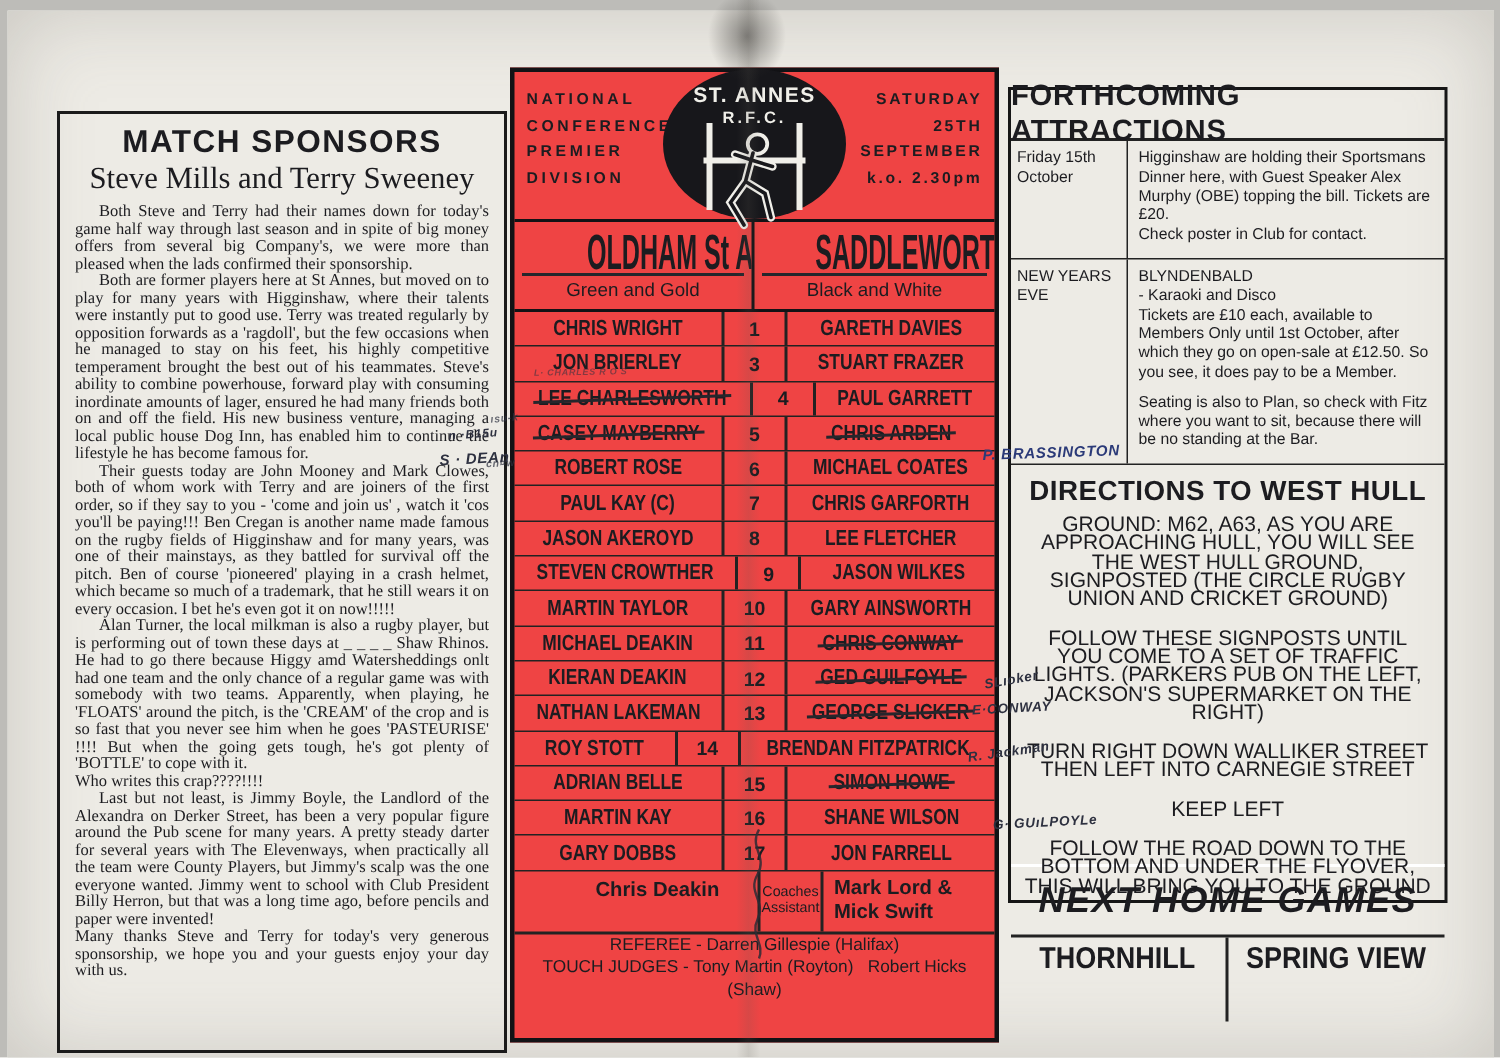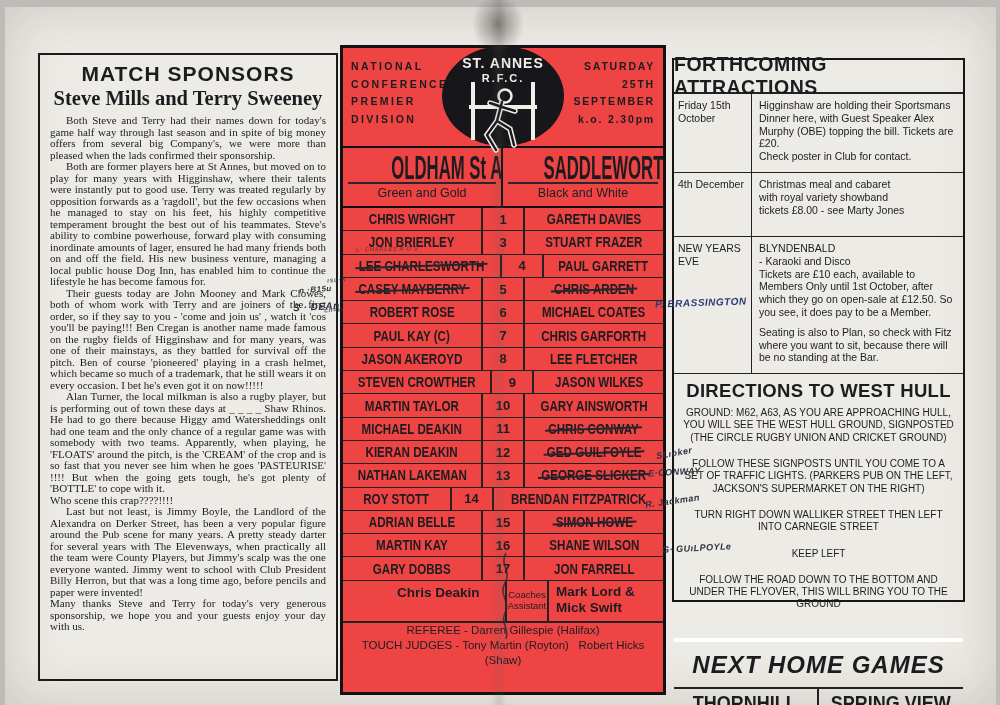--- a/index.html
+++ b/index.html
@@ -6,25 +6,25 @@
   .page{position:relative;width:1000px;height:705px;background:#bdbcb8;overflow:hidden;
         font-family:"Liberation Sans",sans-serif;color:#1c1c20;}
   .paper{position:absolute;left:5px;top:7px;right:4px;bottom:0;background:#edebe5;
          box-shadow:inset 0 0 55px rgba(110,108,100,.28);}
   .fold{position:absolute;left:491px;top:0;width:16px;height:705px;
         background:linear-gradient(90deg,transparent,rgba(95,92,85,.16),transparent);z-index:5;pointer-events:none;}
   .crease-top{position:absolute;left:472px;top:-6px;width:52px;height:60px;
         background:radial-gradient(closest-side,rgba(55,53,50,.55),rgba(55,53,50,0));z-index:6;}
 
   
-  .panel-left{position:absolute;left:38px;top:53px;width:300px;height:628px;
+  .panel-left{position:absolute;left:38px;top:74px;width:300px;height:628px;
       border:2px solid #1b1b1b;padding:5px 10px;box-sizing:border-box;}
   .panel-left h1{margin:2px 0 0;text-align:center;font-size:21px;letter-spacing:1px;font-weight:600;}
   .panel-left h2{margin:1px 0 5px;text-align:center;font-family:"Liberation Serif",serif;
-      font-size:20.5px;font-weight:700;}
+      font-size:20.5px;font-weight:400;}
   .sp{font-size:11px;line-height:11.5px;text-align:justify;margin:0;font-family:Liberation Serif, serif;}
   .sp.ind{text-indent:16px;}
 
   
   .panel-center{position:absolute;left:340px;top:45px;width:326px;height:650px;
       border:3px solid #121215;box-sizing:border-box;background:#ef4444;}
   .mc-header{position:relative;height:98px;display:flex;justify-content:space-between;
       padding:10px 8px 0;box-sizing:border-box;}
   .comp,.fixt{font-size:10.5px;font-weight:700;letter-spacing:2.4px;line-height:17.5px;white-space:pre-line;}
   .fixt{text-align:right;letter-spacing:1.8px;}
@@ -60,23 +60,23 @@
   .attr-title{height:32px;border-bottom:2px solid #222;display:flex;align-items:center;
       justify-content:center;font-size:19.5px;letter-spacing:.5px;font-weight:600;}
   .attr-row{display:grid;grid-template-columns:78px 1fr;border-bottom:1.8px solid #222;}
   .attr-row:nth-of-type(2){min-height:63px;}
   .attr-row:nth-of-type(3){min-height:43px;}
   .attr-row:nth-of-type(4){min-height:128px;}
   .attr-date{border-right:1.8px solid #222;padding:5px 4px;font-size:10.5px;
       white-space:pre-line;line-height:13px;}
   .attr-desc{padding:5px 7px 2px;font-size:10.5px;line-height:12.8px;}
   .attr-desc p{margin:0 0 7px;white-space:pre-line;}
-  .directions{height:268px;box-sizing:border-box;padding:5px 9px;text-align:center;border-bottom:4px solid #ffffff;}
+  .directions{height:268px;box-sizing:border-box;padding:5px 9px;text-align:center;border-bottom:2px solid #ffffff;}
   .dir-title{font-size:18.5px;font-weight:600;letter-spacing:.3px;margin:1px 0 5px;}
-  .dir-p{font-size:10px;line-height:12.3px;margin:0 0 14px;font-weight:500;}
+  .dir-p{font-size:14px;line-height:12.3px;margin:0 0 14px;font-weight:500;}
   .next-title{height:45px;display:flex;align-items:center;justify-content:center;
       font-size:24px;font-weight:700;letter-spacing:1px;border-bottom:2.5px solid #222;font-style:italic;}
   .ng-cells{display:grid;grid-template-columns:1fr 1fr;height:56px;}
   .ng-cell{text-align:center;padding-top:3px;}
   .ng-cell:first-child{border-right:2.5px solid #222;}
   .ng-team{display:inline-block;font-size:20px;font-weight:700;transform:scaleX(.9);white-space:nowrap;}
 
   
   .hw{position:absolute;z-index:8;font-style:italic;font-weight:600;color:#2e3140;
       letter-spacing:.5px;white-space:nowrap;pointer-events:none;}
@@ -89,21 +89,21 @@
   <div class="paper"></div>
 
   <section class="panel-left">
     <h1>MATCH SPONSORS</h1>
     <h2>Steve Mills and Terry Sweeney</h2>
     <div id="sponsor-paras">
         <p class="sp ind">Both Steve and Terry had their names down for today's game half way through last season and in spite of big money offers from several big Company's, we were more than pleased when the lads confirmed their sponsorship.</p>
         <p class="sp ind">Both are former players here at St Annes, but moved on to play for many years with Higginshaw, where their talents were instantly put to good use. Terry was treated regularly by opposition forwards as a 'ragdoll', but the few occasions when he managed to stay on his feet, his highly competitive temperament brought the best out of his teammates. Steve's ability to combine powerhouse, forward play with consuming inordinate amounts of lager, ensured he had many friends both on and off the field. His new business venture, managing a local public house Dog Inn, has enabled him to continue the lifestyle he has become famous for.</p>
         <p class="sp ind">Their guests today are John Mooney and Mark Clowes, both of whom work with Terry and are joiners of the first order, so if they say to you - 'come and join us' , watch it 'cos you'll be paying!!! Ben Cregan is another name made famous on the rugby fields of Higginshaw and for many years, was one of their mainstays, as they battled for survival off the pitch. Ben of course 'pioneered' playing in a crash helmet, which became so much of a trademark, that he still wears it on every occasion. I bet he's even got it on now!!!!!</p>
         <p class="sp ind">Alan Turner, the local milkman is also a rugby player, but is performing out of town these days at _ _ _ _ Shaw Rhinos. He had to go there because Higgy amd Watersheddings onlt had one team and the only chance of a regular game was with somebody with two teams. Apparently, when playing, he 'FLOATS' around the pitch, is the 'CREAM' of the crop and is so fast that you never see him when he goes 'PASTEURISE' !!!! But when the going gets tough, he's got plenty of 'BOTTLE' to cope with it.</p>
-        <p class="sp">Who scene this crap????!!!!</p>
+        <p class="sp">Who writes this crap????!!!!</p>
         <p class="sp ind">Last but not least, is Jimmy Boyle, the Landlord of the Alexandra on Derker Street, has been a very popular figure around the Pub scene for many years. A pretty steady darter for several years with The Elevenways, when practically all the team were County Players, but Jimmy's scalp was the one everyone wanted. Jimmy went to school with Club President Billy Herron, but that was a long time ago, before pencils and paper were invented!</p>
         <p class="sp">Many thanks Steve and Terry for today's very generous sponsorship, we hope you and your guests enjoy your day with us.</p>
       </div>
   </section>
 
   <section class="panel-center">
     <div class="mc-header">
       <div class="comp">NATIONAL
 CONFERENCE
 PREMIER
@@ -264,28 +264,20 @@
     <div id="attraction-rows">
   <div class="attr-row">
     <div class="attr-date">Friday 15th
 October</div>
     <div class="attr-desc">
             <p>Higginshaw are holding their Sportsmans Dinner here, with Guest Speaker Alex Murphy (OBE) topping the bill. Tickets are £20.
 Check poster in Club for contact.</p>
           </div>
   </div>
 
-  <div class="attr-row">
-    <div class="attr-date">4th December</div>
-    <div class="attr-desc">
-            <p>Christmas meal and cabaret
-with royal variety showband
-tickets £8.00 - see Marty Jones</p>
-          </div>
-  </div>
 
   <div class="attr-row">
     <div class="attr-date">NEW YEARS
 EVE</div>
     <div class="attr-desc">
             <p>BLYNDENBALD
 - Karaoki and Disco
 Tickets are £10 each, available to Members Only until 1st October, after which they go on open-sale at £12.50. So you see, it does pay to be a Member.</p>
             <p>Seating is also to Plan, so check with Fitz where you want to sit, because there will be no standing at the Bar.</p>
           </div>

